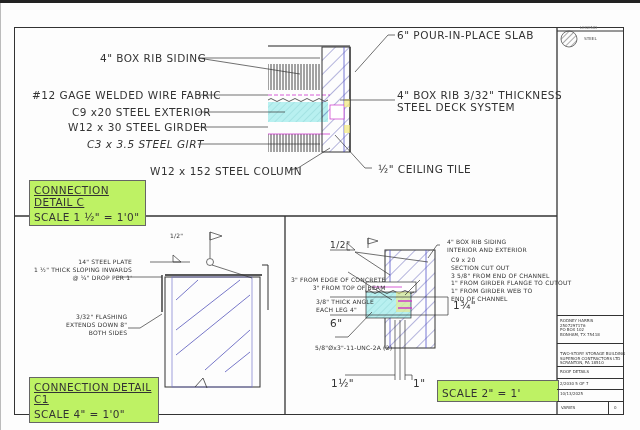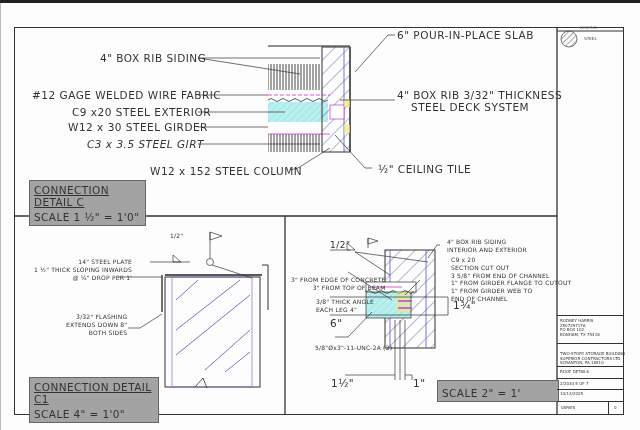--- a/index.html
+++ b/index.html
@@ -3,21 +3,21 @@
 <meta charset="utf-8">
 <style>
   html,body{margin:0;padding:0;}
   body{width:640px;height:430px;background:#222;position:relative;overflow:hidden;font-family:"DejaVu Sans",sans-serif;}
   .paper{position:absolute;left:0;top:3px;width:640px;height:427px;background:#fdfdfd;border-left:1px solid #bbb;}
   .frame{position:absolute;border:1.5px solid #333;box-sizing:border-box;}
   .lbl{position:absolute;font-family:"DejaVu Sans",sans-serif;color:#333;white-space:nowrap;line-height:1;letter-spacing:0.5px;}
   .big{font-size:10.5px;}
   .sm{font-size:6px;letter-spacing:0.2px;}
   .tiny{font-size:4.2px;letter-spacing:0;}
-  .titlebox{position:absolute;border:1.2px solid #666;padding:3px 4px 2px 4px;background:#a3a3a3;}
+  .titlebox{position:absolute;border:1.2px solid #666;padding:3px 4px 2px 4px;background:#bef264;}
   .titlebox .t1{display:block;font-size:10.5px;text-decoration:underline;color:#333;letter-spacing:0.4px;}
   .titlebox .t2{display:block;font-size:10.5px;color:#333;letter-spacing:0.4px;margin-top:3px;}
   .ml{white-space:pre-line;text-align:right;}
   .mll{white-space:pre-line;text-align:left;}
   svg{position:absolute;left:0;top:0;}
   .tb-row{position:absolute;left:557px;width:66px;border-top:1.2px solid #333;box-sizing:border-box;}
   .tb-text{position:absolute;font-size:4px;color:#333;white-space:pre-line;line-height:1.15;}
 </style>
 </head>
 <body>
@@ -139,21 +139,21 @@
 <div class="lbl tiny" style="left:584px;top:37px;">STEEL</div>
 
 <div class="lbl big" style="left:100px;top:53px;">4" BOX RIB SIDING</div>
 <div class="lbl big" style="left:32px;top:90px;">#12 GAGE WELDED WIRE FABRIC</div>
 <div class="lbl big" style="left:72px;top:107px;">C9 x20 STEEL EXTERIOR</div>
 <div class="lbl big" style="left:68px;top:122px;">W12 x 30 STEEL GIRDER</div>
 <div class="lbl big" style="left:87px;top:139px;font-style:italic;">C3 x 3.5 STEEL GIRT</div>
 <div class="lbl big" style="left:150px;top:166px;">W12 x 152 STEEL COLUMN</div>
 <div class="lbl big" style="left:397px;top:30px;">6" POUR-IN-PLACE SLAB</div>
 <div class="lbl big" style="left:397px;top:90px;">4" BOX RIB 3/32" THICKNESS</div>
-<div class="lbl big" style="left:411px;top:102px;text-align:right;">STEEL DECK SYSTEM</div>
+<div class="lbl big" style="left:397px;top:102px;text-align:right;">STEEL DECK SYSTEM</div>
 <div class="lbl big" style="left:378px;top:164px;">½" CEILING TILE</div>
 <div class="titlebox" style="left:29px;top:180px;width:107px;">
   <span class="t1">CONNECTION DETAIL C</span>
   <span class="t2">SCALE    1 ½" = 1'0"</span>
 </div>
 
 <div class="lbl sm" style="left:170px;top:233px;">1/2"</div>
 <div class="lbl sm ml" style="left:34px;top:258px;line-height:1.35;">14" STEEL PLATE
 1 ½" THICK SLOPING INWARDS
 @   ¼" DROP PER 1'</div>

